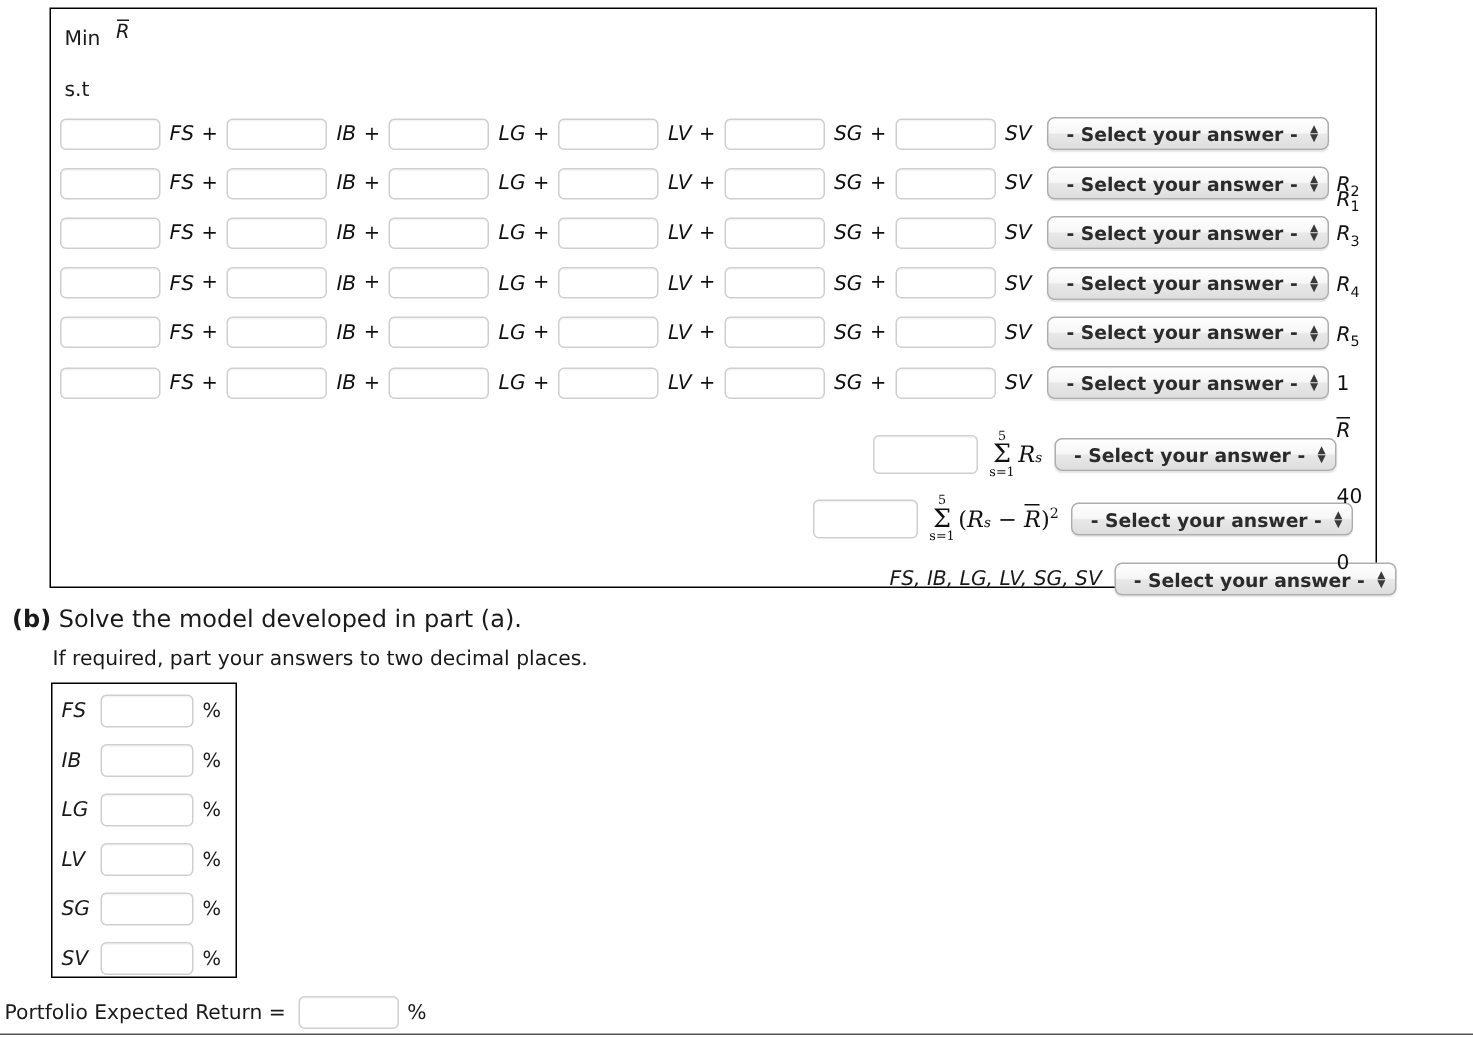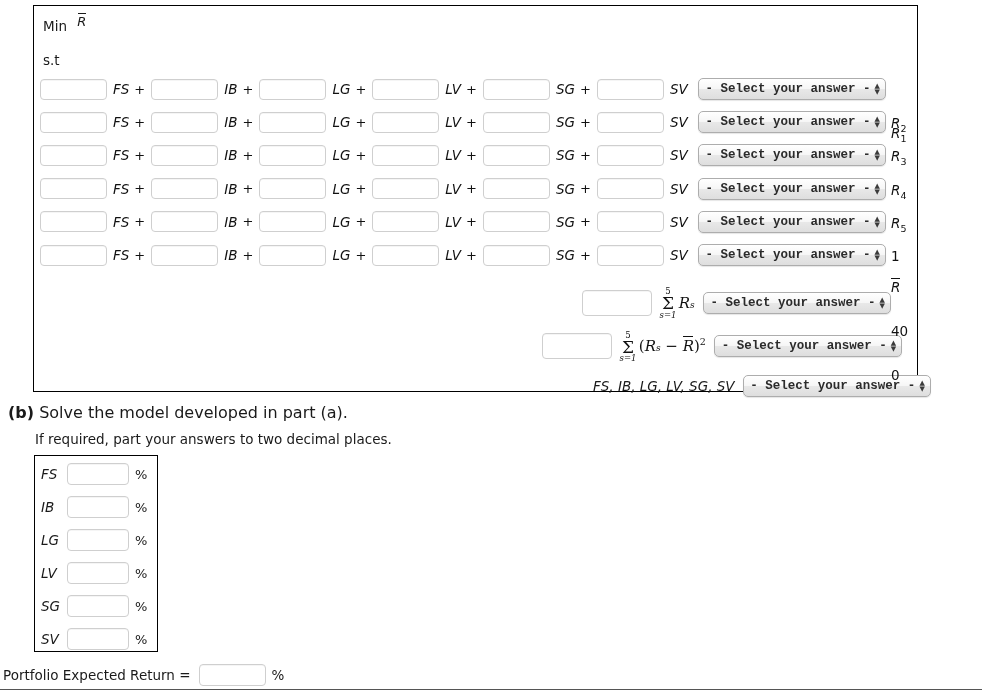--- a/index.html
+++ b/index.html
@@ -54,21 +54,21 @@
     border-radius: 5px;
     background: linear-gradient(to bottom, #ffffff 0%, #f6f6f6 48%, #e8e8e8 52%, #dedede 100%);
     box-shadow: 0 1px 1px rgba(0,0,0,0.10);
     font-weight: bold;
     font-size: 12.5px;
     color: #2b2b2b;
     white-space: nowrap;
     vertical-align: middle;
     cursor: default;
   }
-  .sel .sel-text { flex: 1 1 auto; text-align: center; font-family: Liberation Mono, monospace; }
+  .sel .sel-text { flex: 1 1 auto; text-align: center; }
   .sel .stepper {
     flex: 0 0 auto;
     margin-left: 4px;
     display: inline-flex;
     flex-direction: column;
     line-height: 0;
     color: #3a3a3a;
   }
   .stepper span { font-size: 7px; line-height: 6px; }
 
@@ -151,21 +151,20 @@
     transform: translateX(-50%);
     font-size: 8.5px;
     font-family: "DejaVu Serif", "Liberation Serif", serif;
   }
   .sig .lim-bot {
     position: absolute;
     bottom: -7px;
     left: 50%;
     transform: translateX(-50%);
     font-size: 8.5px;
-    font-style: italic;
     font-family: "DejaVu Serif", "Liberation Serif", serif;
     margin-top: 39px;
   }
   .mi { font-style: italic; }
   .sub-s { font-size: 9px; font-style: italic; }
   .sup-2 { font-size: 9.5px; vertical-align: super; }
   .olbar {
     position: relative;
     display: inline-block;
     font-style: italic;

